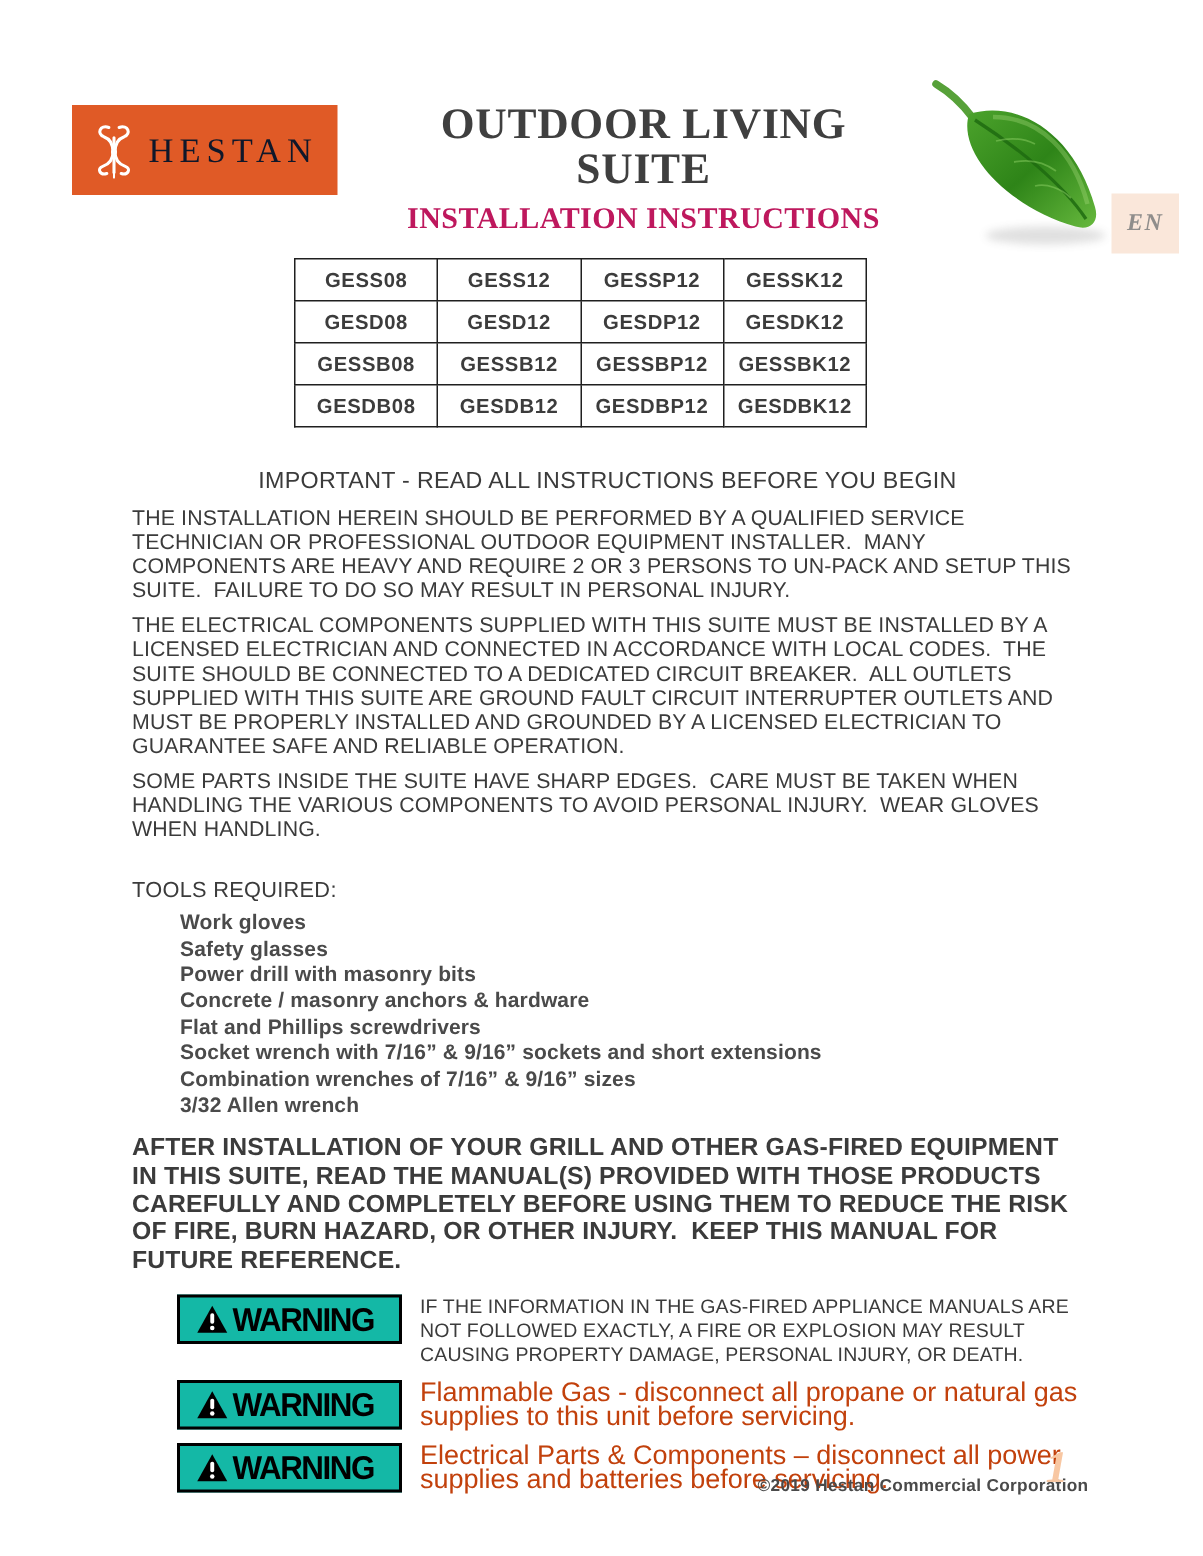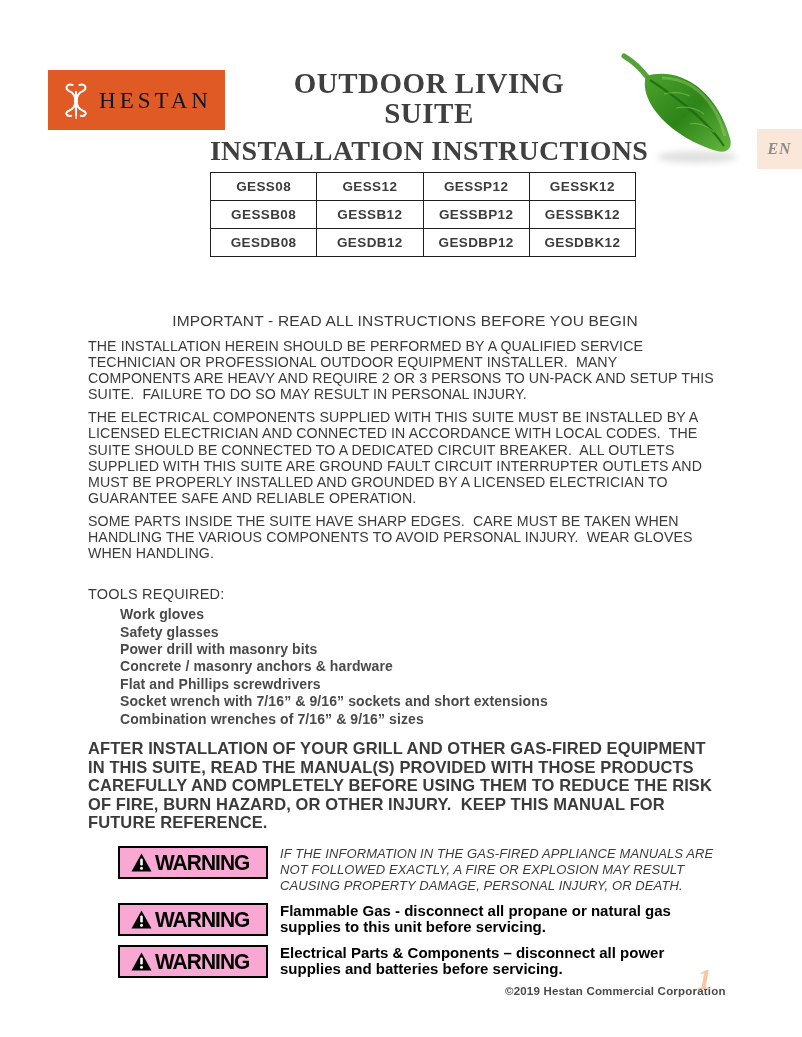--- a/index.html
+++ b/index.html
@@ -19,34 +19,34 @@
   .brand-name {
     font-family:"Liberation Serif", serif; font-size:23px; color:#0f172a;
     letter-spacing:4px; font-weight:500; padding-top:2px;
   }
   .title-block { position:absolute; left:204px; top:68px; width:450px; text-align:center; }
   .doc-title {
     font-family:"Liberation Serif", serif; font-weight:700; font-size:29px;
     line-height:30px; color:#3f3f3f; letter-spacing:0.5px;
   }
   .doc-subtitle {
-    font-family:"Liberation Serif", serif; font-weight:700; font-size:28px;
-    color:#404040; margin-top:7px; letter-spacing:0.3px;
+    font-family:"Liberation Serif", serif; font-weight:700; font-size:20px;
+    color:#be185d; margin-top:7px; letter-spacing:0.3px;
   }
   .leaf { position:absolute; left:612px; top:50px; }
   .en-tab {
-    position:absolute; right:0; top:129px; width:45px; height:40px;
+    position:absolute; right:16px; top:129px; width:45px; height:40px;
     background:#fae7da; display:flex; align-items:center; justify-content:center;
     font-family:"Liberation Serif", serif; font-style:italic; font-weight:700;
     font-size:16px; color:#8f8d8b; letter-spacing:1px;
   }
 
   
   .models {
-    position:absolute; left:210px; top:172px; width:426px;
+    position:absolute; left:196px; top:172px; width:382px;
     border-collapse:collapse;
   }
   .models td {
     border:1.6px solid #1f1f1f; width:25%; height:28px; text-align:center;
     font-size:13.5px; font-weight:600; letter-spacing:0.4px; color:#3c3c3c;
   }
 
   
   .column { position:absolute; left:88px; top:311px; width:634px; }
   .important-heading {
@@ -66,29 +66,29 @@
   .after {
     margin-top:11px; font-size:16.5px; line-height:18.6px; font-weight:700;
     color:#3b3b3b; letter-spacing:0.1px; white-space:pre-wrap;
   }
 
   
   .warnings { margin-top:14px; margin-left:30px; }
   .warning-row { display:flex; align-items:flex-start; gap:12px; margin-bottom:9px; }
   .warning-label {
     flex:0 0 auto; width:150px; height:33px; border:2.5px solid #000;
-    background:#f9a8d4; display:flex; align-items:center; justify-content:center; gap:3px;
+    background:#14b8a6; display:flex; align-items:center; justify-content:center; gap:3px;
   }
   .warning-label .wtext {
     font-weight:700; font-size:22px; color:#000; letter-spacing:-1px;
     transform:scaleX(0.95); transform-origin:left center;
   }
   .warning-text { font-size:13px; line-height:16px; width:460px; white-space:pre-wrap; }
-  .warning-text.w1 { letter-spacing:0.1px;font-style:italic; }
-  .warning-text.mixed { font-weight:700; font-size:15px; color:#000000; }
+  .warning-text.w1 { letter-spacing:0.1px; }
+  .warning-text.mixed { font-weight:400; font-size:18px; color:#c2410c; }
 
   
   .footer-copy {
     position:absolute; left:505px; top:985px; font-size:11.5px; font-weight:600;
     color:#4a4a4a; letter-spacing:0.2px;
   }
   .page-num {
     position:absolute; left:697px; top:962px; font-family:"Liberation Serif", serif;
     font-style:italic; font-weight:700; font-size:30px; color:#f8c7a2;
   }
@@ -142,20 +142,26 @@
 
   <table class="models">
     <tbody>
       <tr>
         <td>GESS08</td>
         <td>GESS12</td>
         <td>GESSP12</td>
         <td>GESSK12</td>
       </tr>
       <tr>
+        <td>GESD08</td>
+        <td>GESD12</td>
+        <td>GESDP12</td>
+        <td>GESDK12</td>
+      </tr>
+      <tr>
         <td>GESSB08</td>
         <td>GESSB12</td>
         <td>GESSBP12</td>
         <td>GESSBK12</td>
       </tr>
       <tr>
         <td>GESDB08</td>
         <td>GESDB12</td>
         <td>GESDBP12</td>
         <td>GESDBK12</td>
@@ -171,20 +177,21 @@
 
     <div class="tools-heading">TOOLS REQUIRED:</div>
     <ul class="tools">
       <li>Work gloves</li>
       <li>Safety glasses</li>
       <li>Power drill with masonry bits</li>
       <li>Concrete / masonry anchors &amp; hardware</li>
       <li>Flat and Phillips screwdrivers</li>
       <li>Socket wrench with 7/16” &amp; 9/16” sockets and short extensions</li>
       <li>Combination wrenches of 7/16” &amp; 9/16” sizes</li>
+      <li>3/32 Allen wrench</li>
     </ul>
 
     <p class="after">AFTER INSTALLATION OF YOUR GRILL AND OTHER GAS-FIRED EQUIPMENT IN THIS SUITE, READ THE MANUAL(S) PROVIDED WITH THOSE PRODUCTS CAREFULLY AND COMPLETELY BEFORE USING THEM TO REDUCE THE RISK OF FIRE, BURN HAZARD, OR OTHER INJURY.  KEEP THIS MANUAL FOR FUTURE REFERENCE.</p>
 
     <div class="warnings">
 
       <div class="warning-row">
         <div class="warning-label">
           <svg width="21" height="19" viewBox="0 0 21 19" aria-hidden="true">
             <path d="M10.5 0.5 L20.5 18.5 H0.5 Z" fill="#000"></path>

